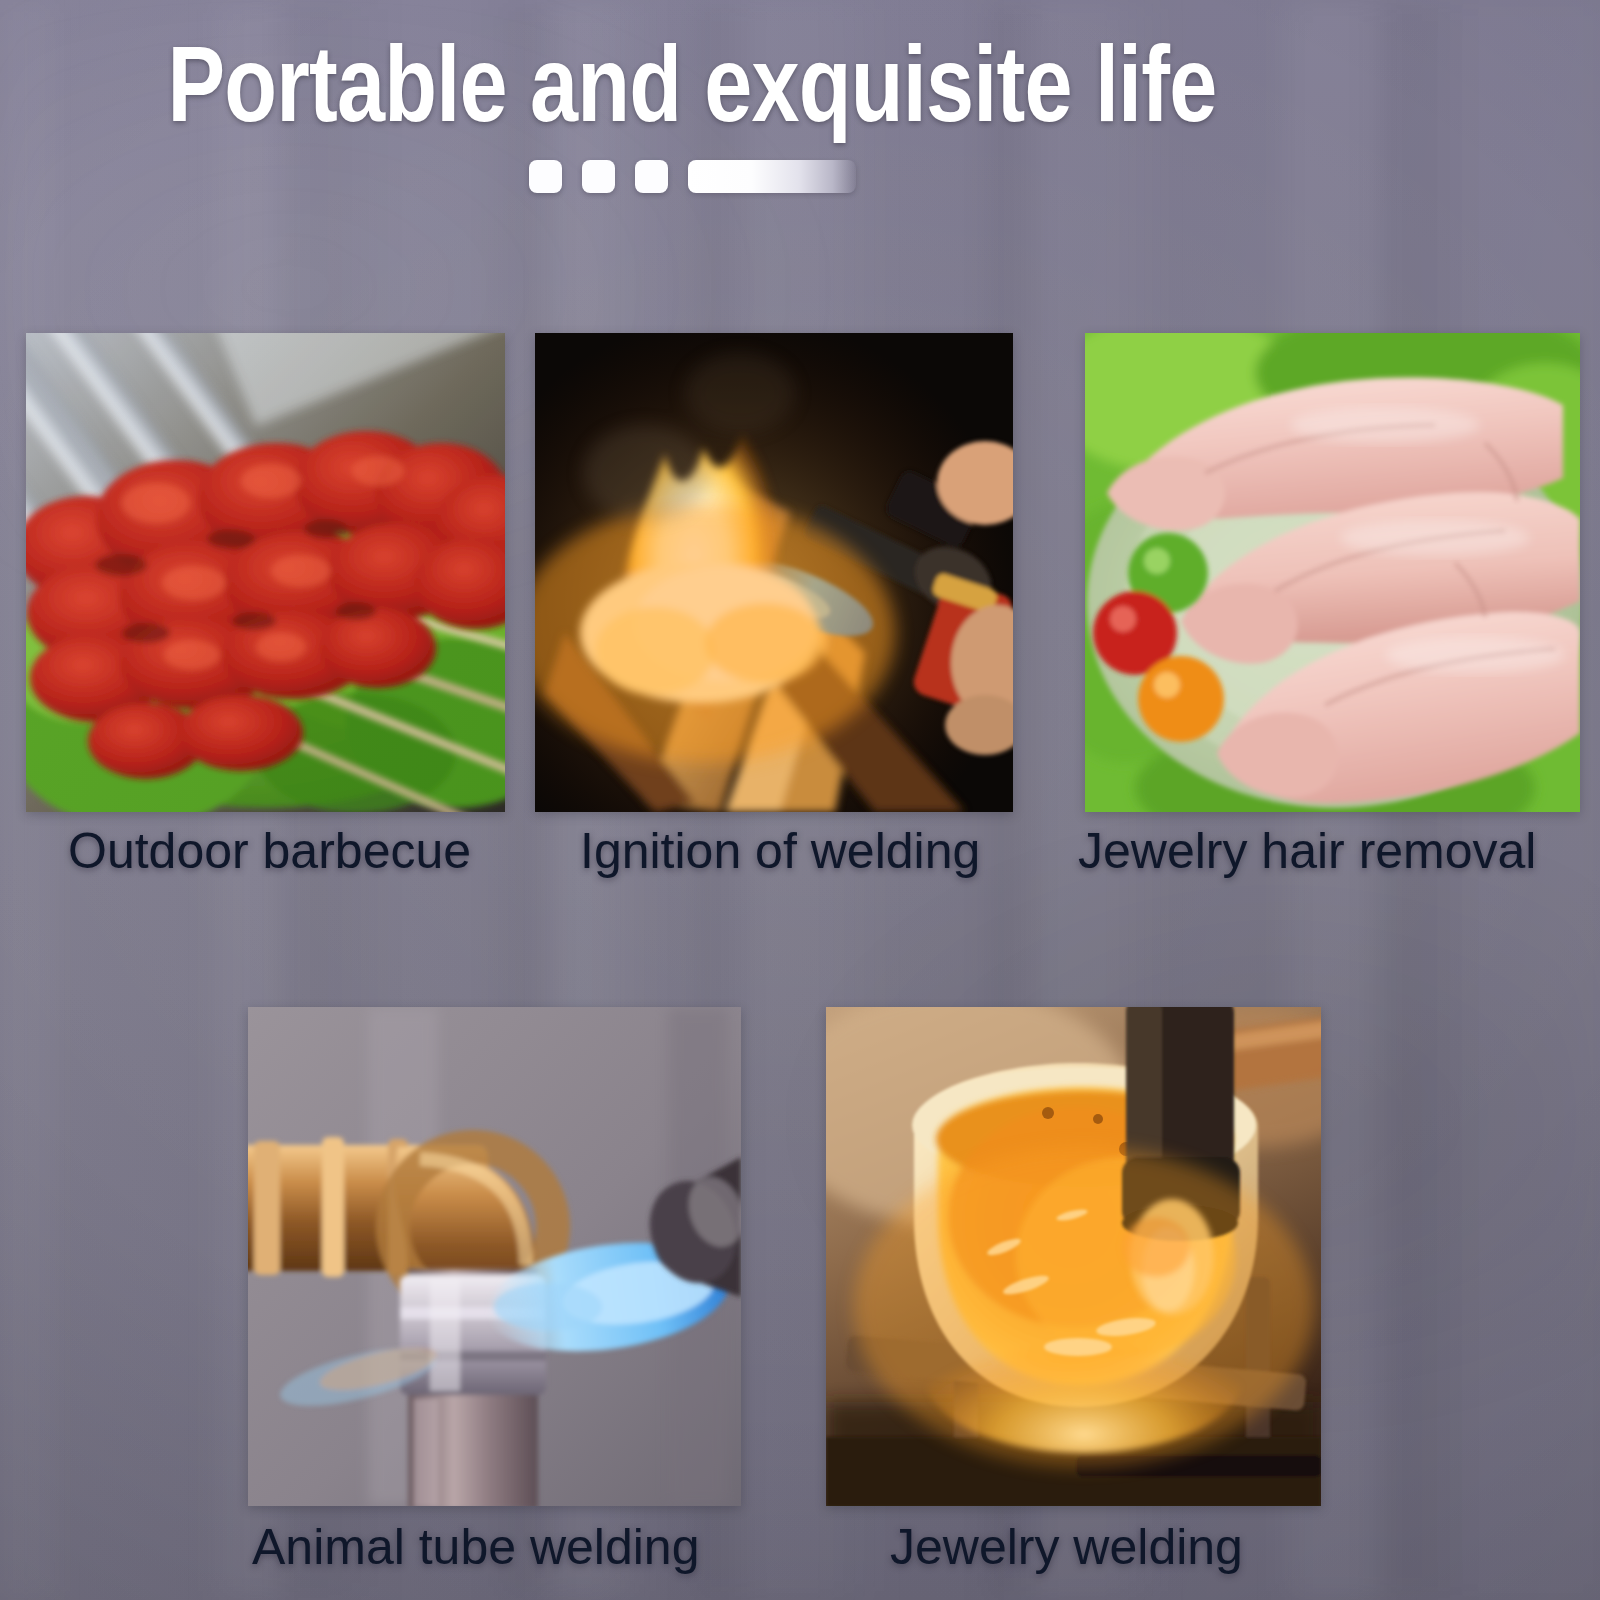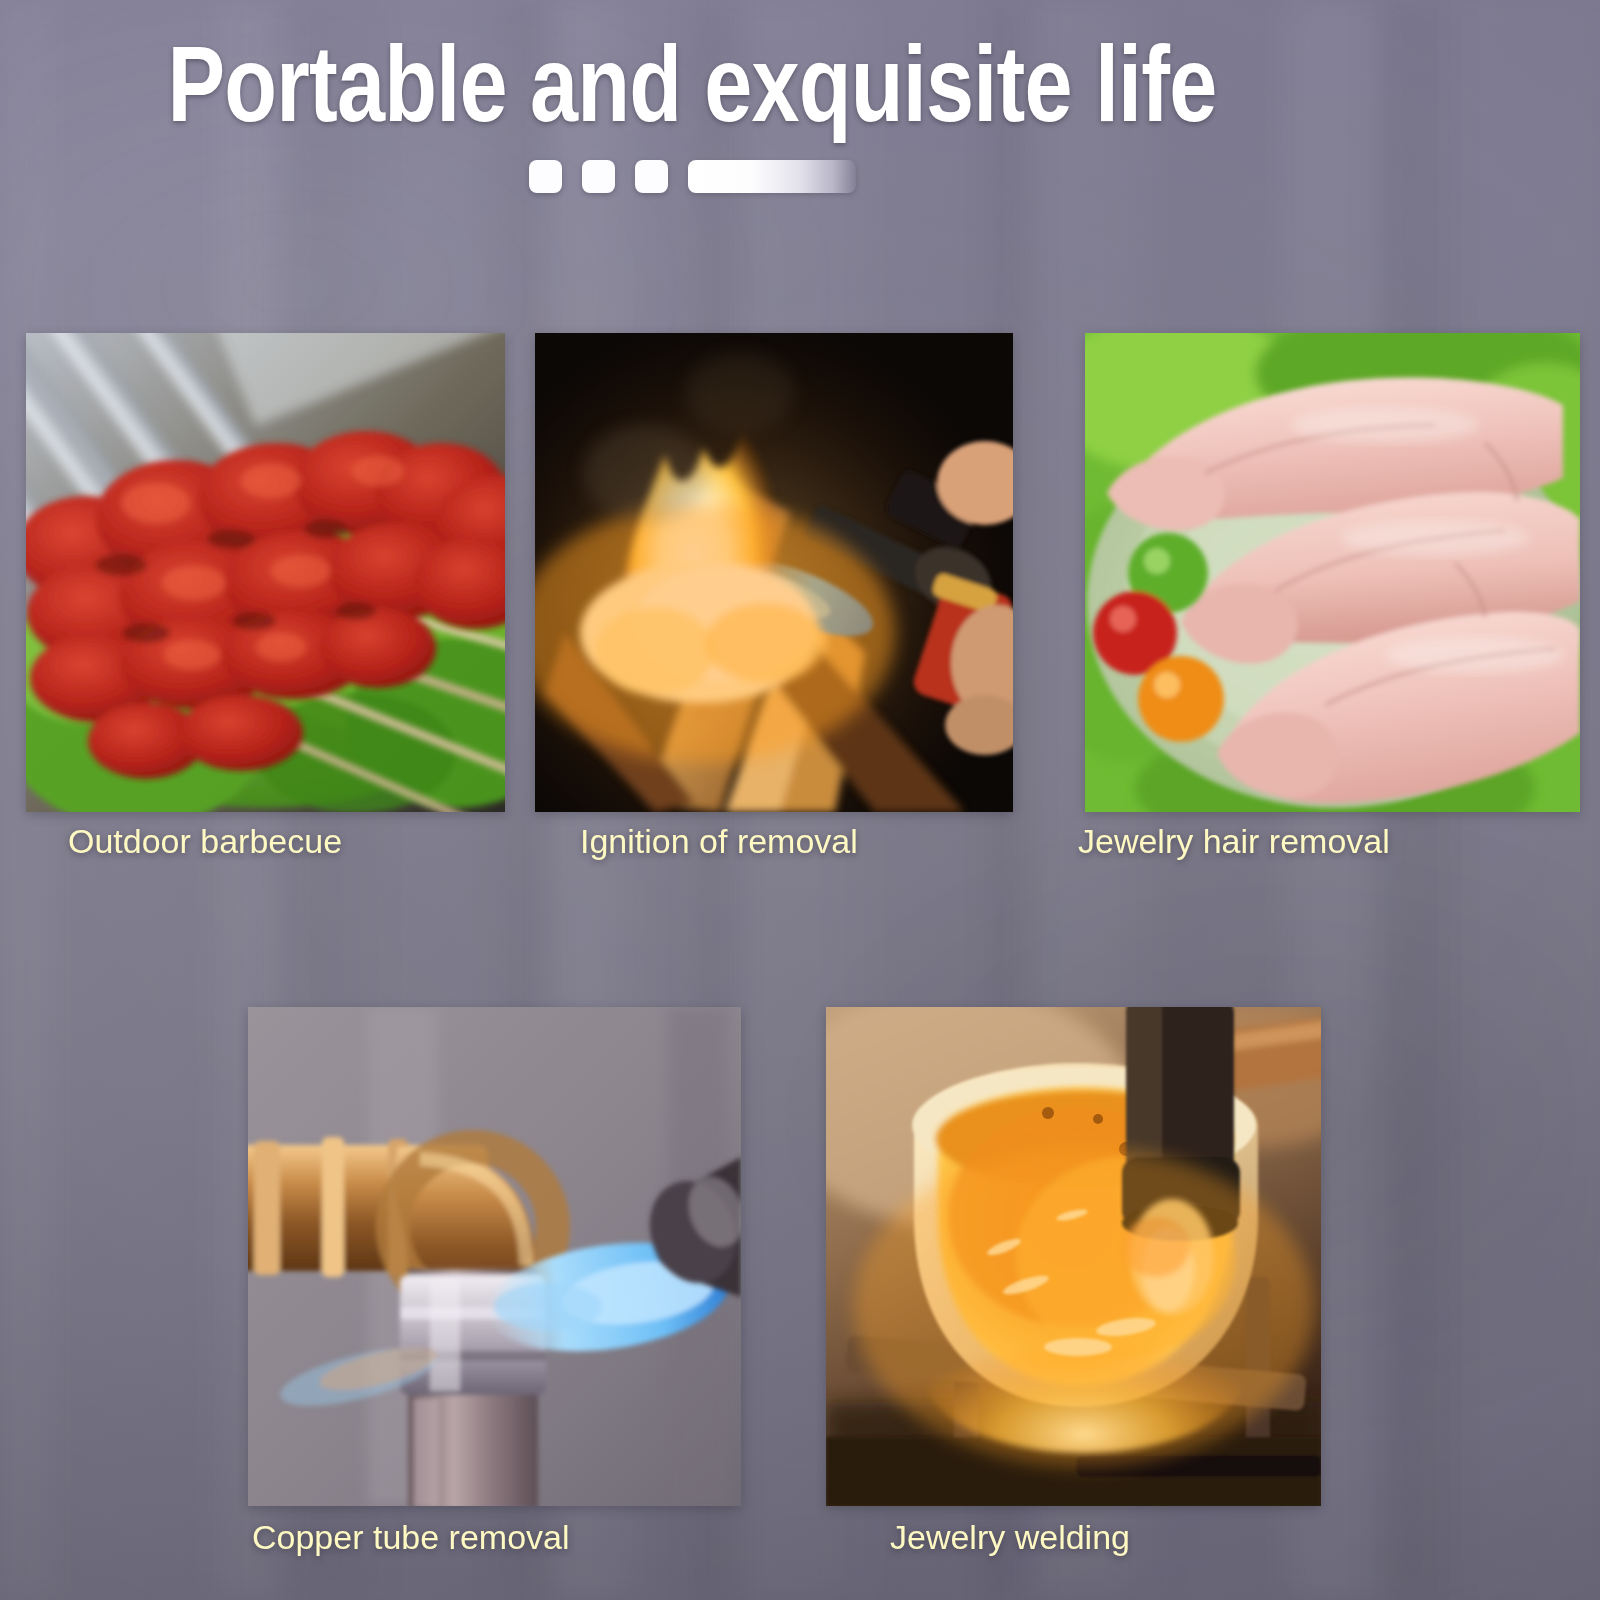--- a/index.html
+++ b/index.html
@@ -87,22 +87,22 @@
     box-shadow:0 2px 5px rgba(40,38,52,0.22);
   }
 
   
   .tile { position:absolute; overflow:hidden; z-index:4; background:#5a5566;
           box-shadow:0 3px 10px rgba(40,38,52,0.28); }
   .tile svg { display:block; width:100%; height:100%; }
 
   .caption {
     position:absolute; z-index:6;
-    color:#fef9c3;
-    font-size:34px;
+    color:#0f172a;
+    font-size:50px;
     font-weight:400;
     letter-spacing:0px;
     white-space:nowrap;
     text-shadow:0 2px 6px rgba(45,42,58,0.55);
   }
 
   
   #tile-barbecue { left:26px;  top:333px;  width:479px; height:479px; }
   #tile-carbon   { left:535px; top:333px;  width:478px; height:479px; }
   #tile-animal   { left:1085px;top:333px;  width:495px; height:479px; }
@@ -319,21 +319,21 @@
     <g filter="url(#csoft2)" opacity="0.5">
       <ellipse cx="170" cy="300" rx="190" ry="130" fill="#ff9e24"></ellipse>
     </g>
 
     <g filter="url(#csoft2)" opacity="0.28">
       <ellipse cx="110" cy="140" rx="62" ry="48" fill="#6b5a46"></ellipse>
       <ellipse cx="205" cy="60" rx="55" ry="40" fill="#50412f"></ellipse>
     </g>
   </svg>
 </div>
-<div class="caption" id="cap-carbon">Ignition of removal</div>
+<div class="caption" id="cap-carbon">Ignition of welding</div>
 
 <div class="tile" id="tile-animal">
   <svg viewBox="0 0 495 479" preserveAspectRatio="none">
     <defs>
       <linearGradient id="skin" x1="0" y1="0" x2="0.3" y2="1">
         <stop offset="0" stop-color="#fae0d9"></stop>
           <stop offset="0.5" stop-color="#f1c7bf"></stop>
           <stop offset="1" stop-color="#e0a8a0"></stop>
       </linearGradient>
       <linearGradient id="skin2" x1="0" y1="0" x2="0.2" y2="1">
@@ -486,21 +486,21 @@
       <ellipse cx="130" cy="362" rx="60" ry="16" fill="#f0a96a" opacity="0.35" transform="rotate(-14 130 362)"></ellipse>
     </g>
 
     <g filter="url(#psoft)">
       <path d="M493 150 L493 290 L430 268 C400 256 396 214 420 190 Z" fill="#3a3238"></path>
       <ellipse cx="445" cy="225" rx="42" ry="52" fill="#4a4148" transform="rotate(-20 445 225)"></ellipse>
       <ellipse cx="468" cy="205" rx="26" ry="36" fill="#9d959c" opacity="0.55" transform="rotate(-20 468 205)"></ellipse>
     </g>
   </svg>
 </div>
-<div class="caption" id="cap-copper">Copper tube removal</div>
+<div class="caption" id="cap-copper">Animal tube welding</div>
 
 <div class="tile" id="tile-jewelry">
   <svg viewBox="0 0 495 499" preserveAspectRatio="none">
     <defs>
       <linearGradient id="jbg" x1="0" y1="0" x2="0.4" y2="1">
         <stop offset="0" stop-color="#c2a07c"></stop>
           <stop offset="0.45" stop-color="#8e6b4b"></stop>
         <stop offset="1" stop-color="#3b2518"></stop>
       </linearGradient>
       <radialGradient id="molten" cx="0.45" cy="0.45" r="0.62">

